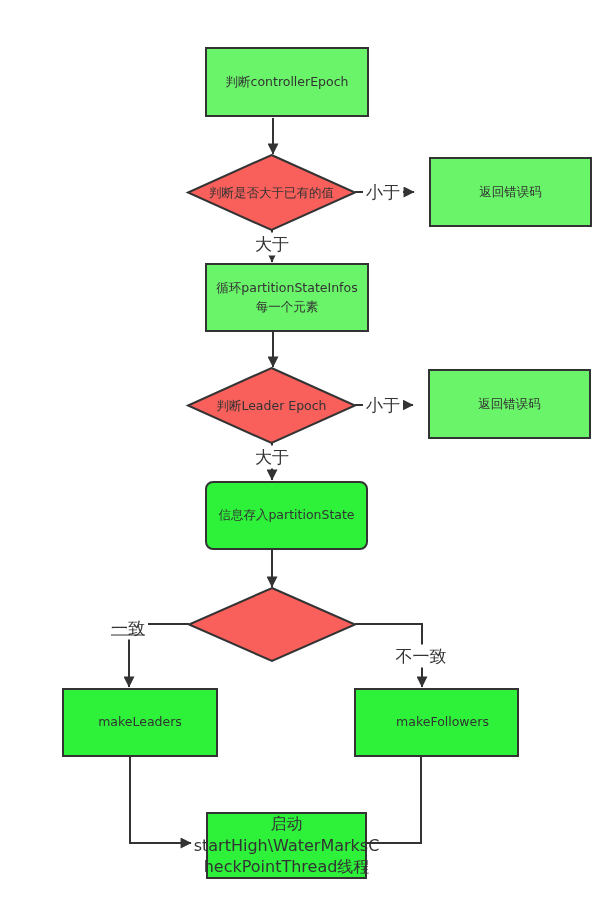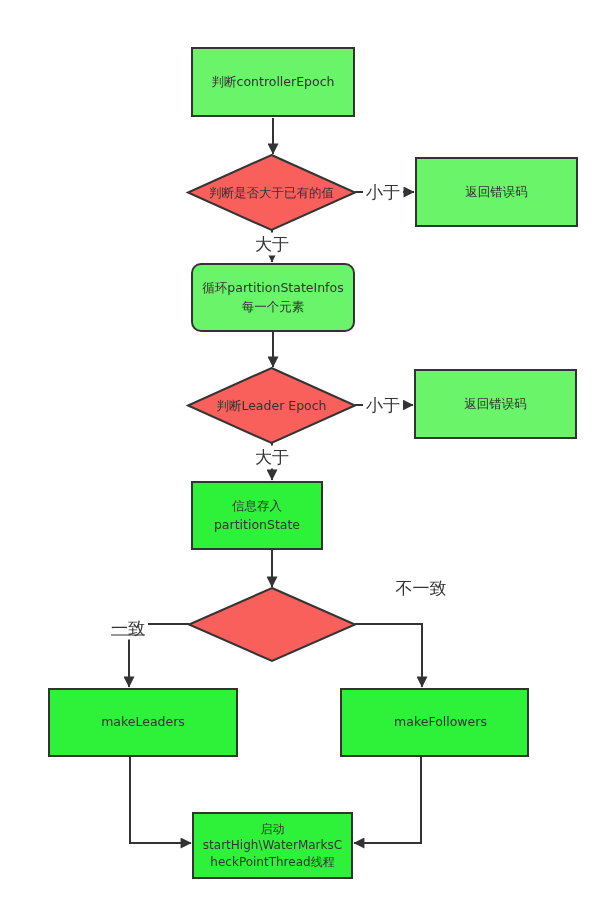--- a/index.html
+++ b/index.html
@@ -27,20 +27,21 @@
     box-sizing: border-box;
     border: 2px solid #333333;
     display: flex;
     align-items: center;
     justify-content: center;
     text-align: center;
     font-size: 12.5px;
     line-height: 1.45;
     white-space: pre-line;
     z-index: 2;
+    margin-left: 14px;
   }
   .soft  { background: #6AF469; }
   .vivid { background: #2EF23A; }
   .diamond-label {
     position: absolute;
     display: flex;
     align-items: center;
     justify-content: center;
     text-align: center;
     font-size: 12.5px;
@@ -54,37 +55,37 @@
     transform: translate(-50%, -50%);
     background: #FFFFFF;
     padding: 0 3px;
     font-size: 17px;
     z-index: 3;
     white-space: nowrap;
   }
   
   .pos-judge-controller-epoch { left: 191px; top: 47px;  width: 164px; height: 70px; }
   .pos-return-error-top       { left: 415px; top: 157px; width: 163px; height: 70px; }
-  .pos-loop-infos             { left: 191px; top: 263px; width: 164px; height: 69px; border-radius: 10px; }
+  .pos-loop-infos             { left: 191px; top: 263px; width: 164px; height: 69px; }
   .pos-return-error-middle    { left: 414px; top: 369px; width: 163px; height: 70px; }
-  .pos-store-state            { left: 191px; top: 481px; width: 132px; height: 69px; }
-  .pos-make-leaders           { left: 48px;  top: 688px; width: 190px; height: 69px; text-align: center; }
-  .pos-make-followers         { left: 340px; top: 688px; width: 189px; height: 69px; padding-left: 12px; }
-  .pos-start-thread           { left: 192px; top: 812px; width: 161px; height: 67px; font-size: 12px; line-height: 1.35; }
+  .pos-store-state            { left: 191px; top: 481px; width: 163px; height: 69px; border-radius: 8px; }
+  .pos-make-leaders           { left: 48px;  top: 688px; width: 156px; height: 69px; text-align: center; }
+  .pos-make-followers         { left: 340px; top: 688px; width: 165px; height: 69px; padding-left: 12px; }
+  .pos-start-thread           { left: 192px; top: 812px; width: 161px; height: 67px; font-size: 16px; line-height: 1.35; }
   
   .pos-d1 { left: 188px; top: 160px; width: 167px; height: 65px; }
   .pos-d2 { left: 188px; top: 373px; width: 167px; height: 65px; }
   .pos-d3 { left: 189px; top: 592px; width: 166px; height: 65px; }
   
   .pos-lt-top    { left: 383px; top: 192px; }
   .pos-gt-top    { left: 272px; top: 244px; }
   .pos-lt-mid    { left: 383px; top: 405px; }
   .pos-gt-mid    { left: 272px; top: 457px; }
   .pos-match     { left: 128px; top: 628px; text-decoration: underline; }
-  .pos-mismatch  { left: 421px; top: 588px; }
+  .pos-mismatch  { left: 421px; top: 656px; }
 </style>
 </head>
 <body>
 
 <div class="canvas">
 
   <svg class="connector-layer" viewBox="0 0 609 912" xmlns="http://www.w3.org/2000/svg">
     <defs>
       <marker id="ah" viewBox="0 0 10 10" refX="9.5" refY="5" markerUnits="userSpaceOnUse" markerWidth="13" markerHeight="11" orient="auto-start-reverse">
         <path d="M0,0 L10,5 L0,10 Z" fill="#333333"></path>

